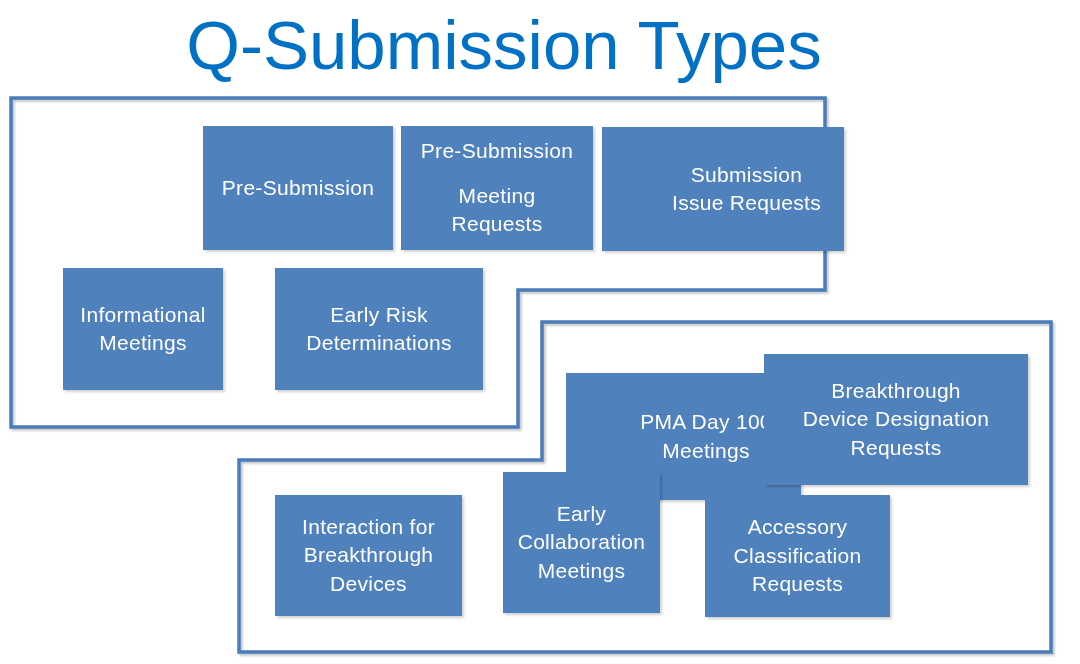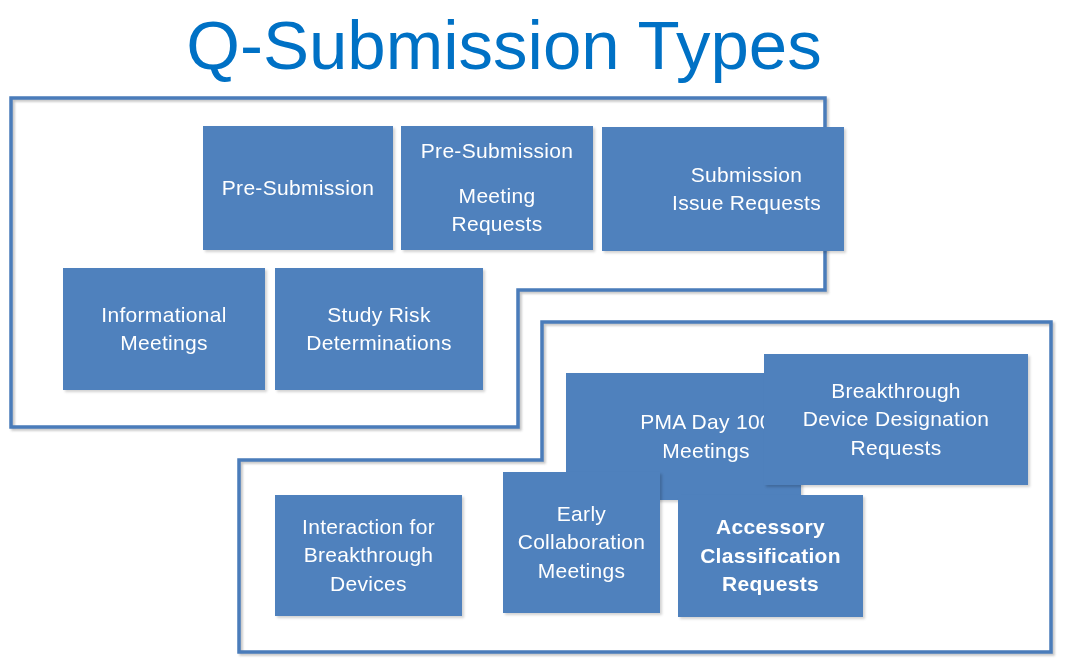--- a/index.html
+++ b/index.html
@@ -84,28 +84,28 @@
     <div class="box-line2">Meeting
 Requests</div>
   </div>
 
   <div class="box" style="left:602px; top:127px; width:195px; height:124px;padding-left:47px;">
     <div class="box-line1">Submission
 Issue Requests</div>
 
   </div>
 
-  <div class="box" style="left:63px; top:268px; width:202px; height:122px;">
+  <div class="box" style="left:63px; top:268px; width:160px; height:122px;">
     <div class="box-line1">Informational
 Meetings</div>
 
   </div>
 
   <div class="box" style="left:275px; top:268px; width:208px; height:122px;">
-    <div class="box-line1">Study Risk
+    <div class="box-line1">Early Risk
 Determinations</div>
 
   </div>
 
   <div class="box" style="left:566px; top:373px; width:190px; height:127px;padding-left:45px;">
     <div class="box-line1">PMA Day 100
 Meetings</div>
 
   </div>
 
@@ -123,20 +123,20 @@
 
   </div>
 
   <div class="box" style="left:503px; top:472px; width:157px; height:141px;">
     <div class="box-line1">Early
 Collaboration
 Meetings</div>
 
   </div>
 
-  <div class="box" style="left:678px; top:495px; width:185px; height:122px;font-weight:bold;">
+  <div class="box" style="left:705px; top:495px; width:185px; height:122px;">
     <div class="box-line1">Accessory
 Classification
 Requests</div>
 
   </div>
 
 </div>
 
 </body></html>

